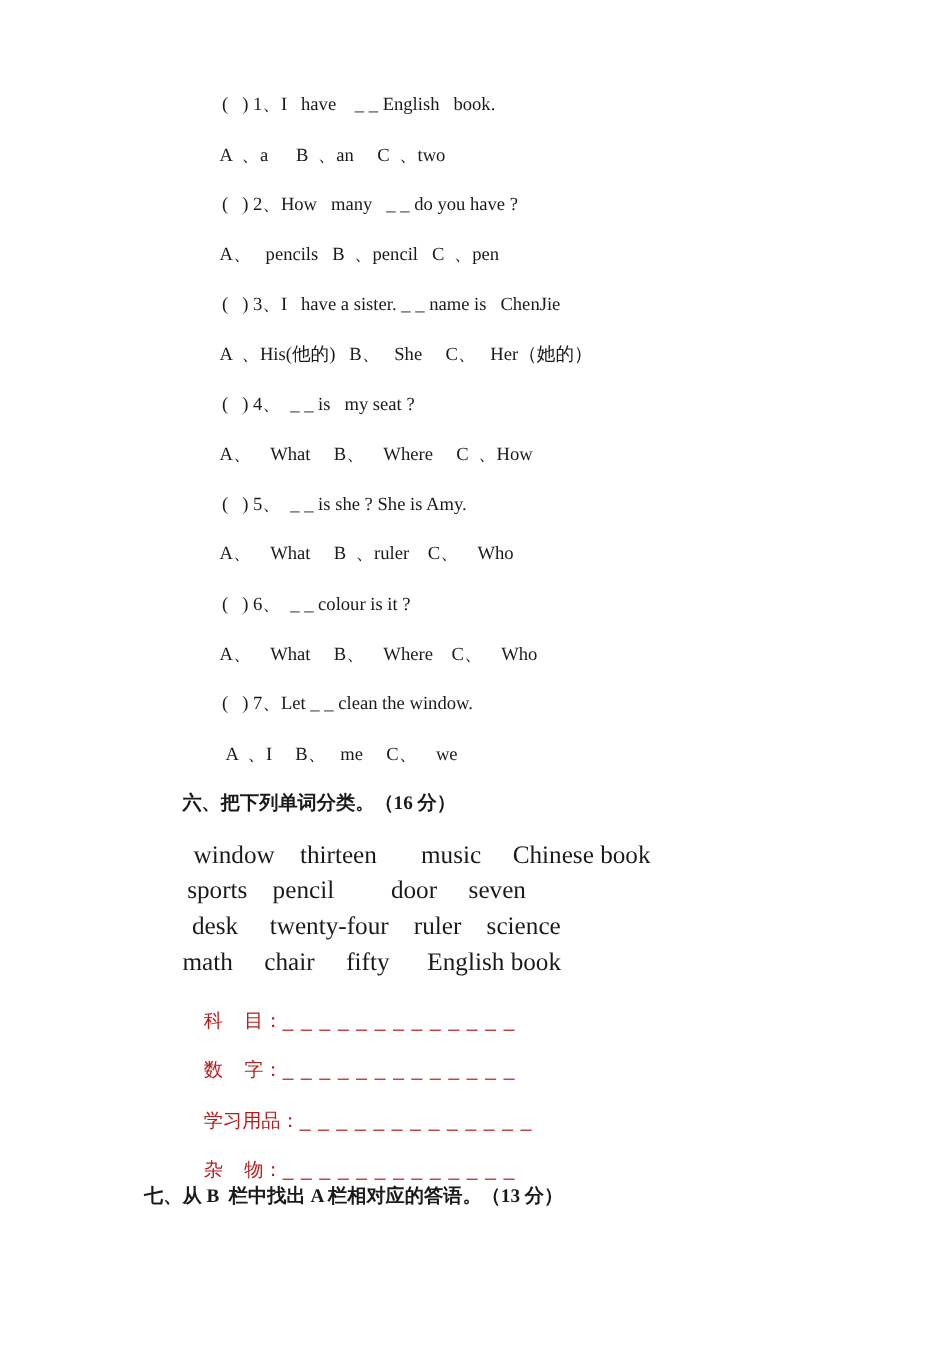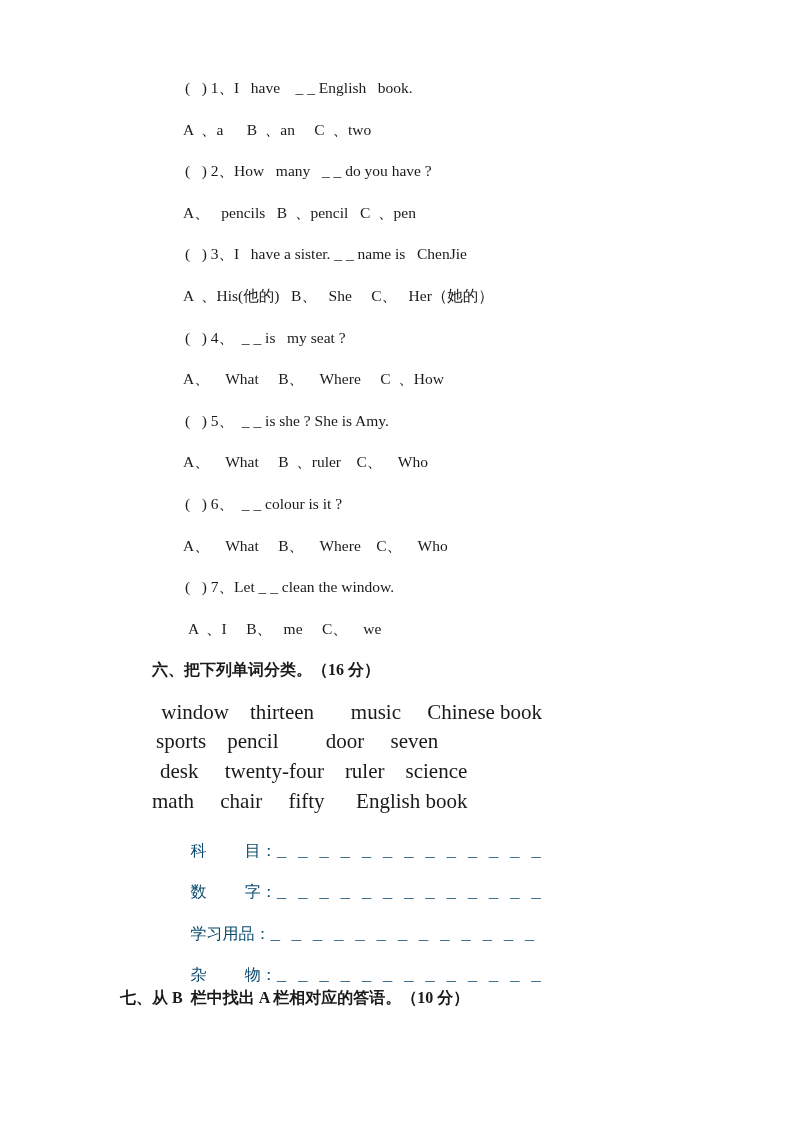--- a/index.html
+++ b/index.html
@@ -14,21 +14,21 @@
     .q { left: 160px; margin-left: 25px; }
     .opt { left: 183px; }
     .opt7 { left: 188px; text-align: right; }
     .heading {
       position: absolute; white-space: pre; font-size: 16px; font-weight: bold;
       font-family: Liberation Serif, serif; line-height: 20px;
     }
     .wordrow { position: absolute; white-space: pre; font-size: 21px; line-height: 20px; }
     .cat {
       position: absolute; white-space: pre; font-size: 16px; line-height: 20px;
-      font-family: Liberation Mono, monospace; color: #0c4a6e;
+      font-family: Liberation Sans, sans-serif; color: #b91c1c;
     }
     .blank { letter-spacing: 1px; }
   </style>
 </head>
 <body>
 
 <div>
 
   <div class="line q" style="top:78px">(   ) 1、I   have    _ _ English   book.</div>
   <div class="line opt" style="top:120px">A  、a      B  、an     C  、two</div>
@@ -64,15 +64,15 @@
   <div class="cat" style="left:152px; top:863px">
     <span>数    字：</span><span class="blank">_ _ _ _ _ _ _ _ _ _ _ _ _</span>
   </div>
   <div class="cat" style="left:152px; top:905px">
     <span>学习用品：</span><span class="blank">_ _ _ _ _ _ _ _ _ _ _ _ _</span>
   </div>
   <div class="cat" style="left:152px; top:946px">
     <span>杂    物：</span><span class="blank">_ _ _ _ _ _ _ _ _ _ _ _ _</span>
   </div>
 
-  <div class="heading" style="left:120px; top:988px">七、从 B  栏中找出 A 栏相对应的答语。（10 分）</div>
+  <div class="heading" style="left:120px; top:988px">七、从 B  栏中找出 A 栏相对应的答语。（13 分）</div>
 
 </div>
 
 </body></html>

